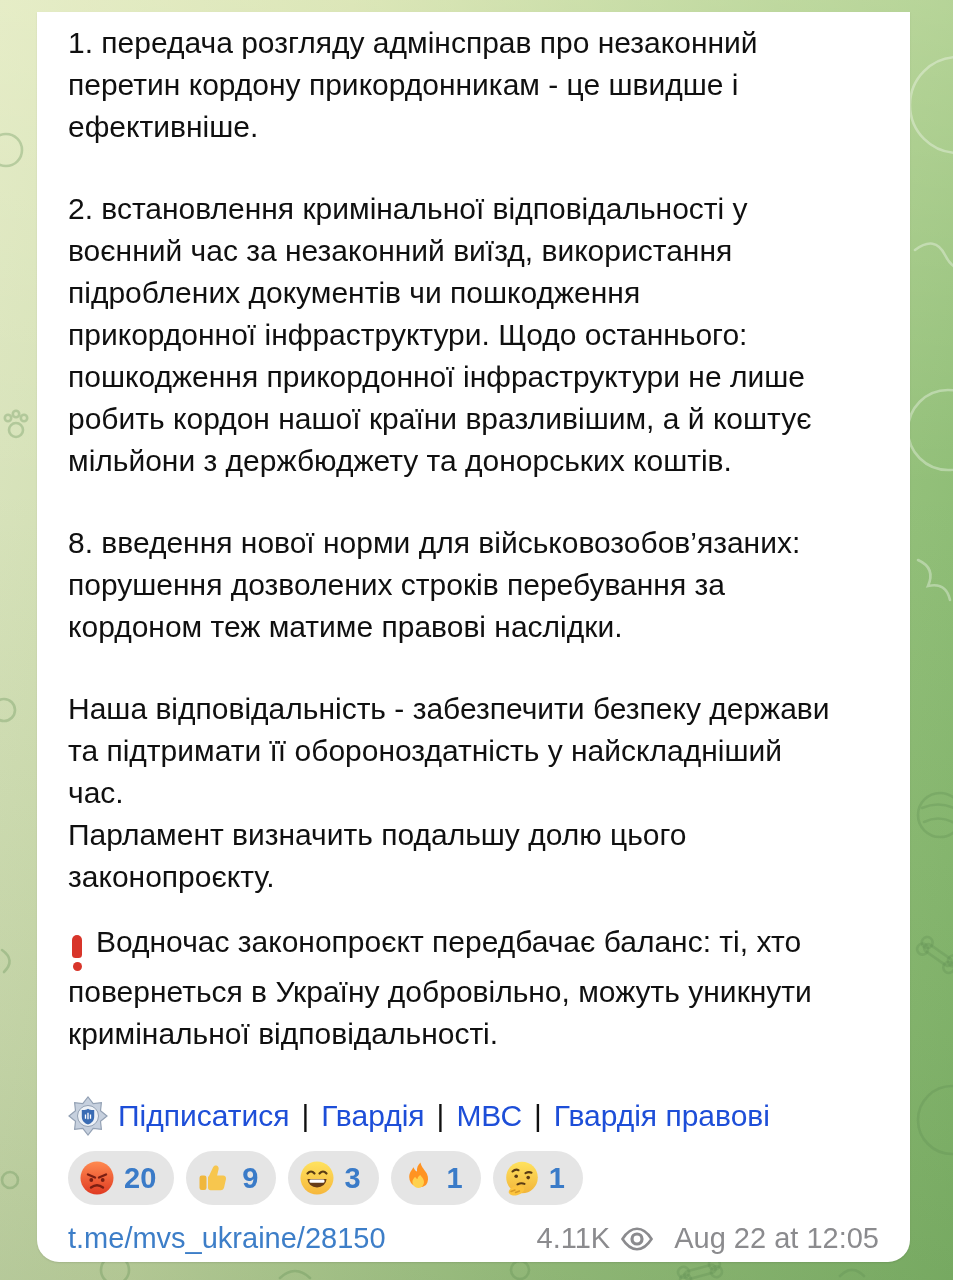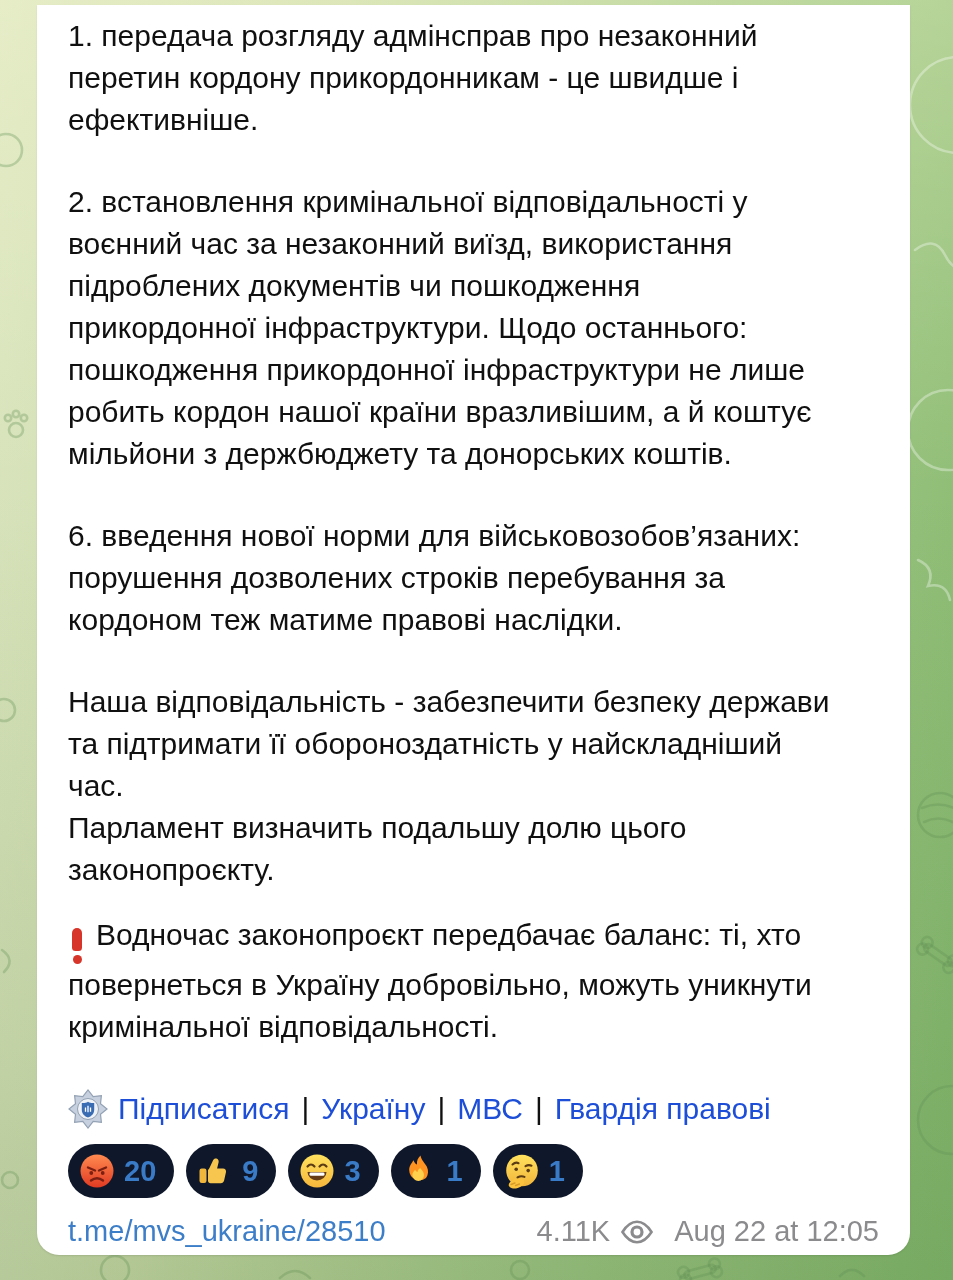--- a/index.html
+++ b/index.html
@@ -3,38 +3,38 @@
 <meta charset="utf-8">
 <style>
   html,body{margin:0;padding:0;}
   body{width:953px;height:1280px;overflow:hidden;font-family:"Liberation Sans",sans-serif;}
   .stage{position:relative;width:953px;height:1280px;overflow:hidden;
     background-image:
       linear-gradient(180deg, rgba(255,255,215,0.30) 0%, rgba(255,255,215,0) 38%, rgba(35,85,25,0.10) 82%, rgba(35,85,25,0.16) 100%),
       linear-gradient(100deg, #dbe5c0 0%, #cddcab 30%, #a3c887 66%, #86b96f 100%);
   }
   .doodles{position:absolute;left:0;top:0;}
-  .bubble{position:absolute;left:37px;top:5px;width:873px;height:1250px;box-sizing:border-box;
+  .bubble{position:absolute;left:37px;top:12px;width:873px;height:1250px;box-sizing:border-box;
     background:#ffffff;border-radius:0 0 22px 22px;box-shadow:0 1px 2px rgba(0,0,0,0.10);
     padding:10px 31px 12px 31px;}
   .msg{margin:0 0 40px 0;font-size:30px;line-height:42px;color:#101010;white-space:pre-line;}
   .msg.pre-footer{margin-bottom:23px;}
   
   .excl{display:inline-flex;flex-direction:column;align-items:center;margin:0 14px 0 4px;vertical-align:-6px;}
   .excl-bar{width:10px;height:23px;background:#d8352a;border-radius:5px 5px 3.5px 3.5px;}
   .excl-dot{width:9px;height:9px;background:#d8352a;border-radius:50%;margin-top:4px;}
   
   .links-row{display:flex;align-items:center;font-size:30px;line-height:42px;margin:0 0 14px 0;}
   .badge{display:inline-flex;margin-right:10px;}
   .link{color:#1d4ed8;text-decoration:none;cursor:pointer;}
   .sep{color:#101010;margin:0 12px;}
   
   .reactions{display:flex;align-items:center;gap:12px;margin:0 0 17px 0;}
   .pill{display:inline-flex;align-items:center;gap:9px;height:54px;padding:0 18px 0 11px;
-    border:none;border-radius:27px;background:#0f172a;cursor:pointer;}
+    border:none;border-radius:27px;background:#e5e5e5;cursor:pointer;}
   .pill .count{font-size:29px;font-weight:600;color:#3a7bc8;}
   
   .meta-row{display:flex;align-items:center;justify-content:space-between;margin-top:3px;}
   .post-link{font-size:29px;color:#3d7ec8;text-decoration:none;cursor:pointer;}
   .meta-right{display:flex;align-items:center;color:#8b8b8e;}
   .views{font-size:29px;margin-right:10px;}
   .eye{margin-right:20px;}
   .time{font-size:29px;}
 </style>
 </head>
@@ -89,21 +89,21 @@
 ефективніше.</p>
 
     <p class="msg">2. встановлення кримінальної відповідальності у
 воєнний час за незаконний виїзд, використання
 підроблених документів чи пошкодження
 прикордонної інфраструктури. Щодо останнього:
 пошкодження прикордонної інфраструктури не лише
 робить кордон нашої країни вразливішим, а й коштує
 мільйони з держбюджету та донорських коштів.</p>
 
-    <p class="msg">6. введення нової норми для військовозобов’язаних:
+    <p class="msg">8. введення нової норми для військовозобов’язаних:
 порушення дозволених строків перебування за
 кордоном теж матиме правові наслідки.</p>
 
     <p class="msg pre-footer">Наша відповідальність - забезпечити безпеку держави
 та підтримати її обороноздатність у найскладніший
 час.
 Парламент визначить подальшу долю цього
 законопроєкту.</p>
 
     <p class="msg"><span class="excl"><span class="excl-bar"></span><span class="excl-dot"></span></span><span>Водночас законопроєкт передбачає баланс: ті, хто
@@ -114,21 +114,21 @@
       <span class="badge">
         <svg width="40" height="40" viewBox="0 0 40 40">
           <polygon points="39,20 32.5,25.2 33.4,33.4 25.2,32.5 20,39 14.8,32.5 6.6,33.4 7.5,25.2 1,20 7.5,14.8 6.6,6.6 14.8,7.5 20,1 25.2,7.5 33.4,6.6 32.5,14.8" fill="#c6d0de" stroke="#93a1b4" stroke-width="1.2"></polygon>
           <circle cx="20" cy="20" r="10.5" fill="#eef2f7" stroke="#93a1b4" stroke-width="1"></circle>
           <path d="M20 12.8 c2.7 1.6 4.8 1.4 6.2 1.1 v6.8 c0 4.1 -2.8 6.5 -6.2 7.9 c-3.4 -1.4 -6.2 -3.8 -6.2 -7.9 v-6.8 c1.4 .3 3.5 .5 6.2 -1.1 z" fill="#3a6cb4"></path>
           <path d="M17.5 18.5 v4.2 M20 16.8 v6.4 M22.5 18.5 v4.2" stroke="#ffffff" stroke-width="1.3" fill="none"></path>
         </svg>
       </span>
       <a class="link">Підписатися</a>
       <span class="sep">|</span>
-      <a class="link">Україну</a>
+      <a class="link">Гвардія</a>
       <span class="sep">|</span>
       <a class="link">МВС</a>
       <span class="sep">|</span>
       <a class="link">Гвардія правові</a>
     </div>
 
     <div class="reactions">
 
       <button class="pill">
         <svg width="36" height="36" viewBox="0 0 36 36">
@@ -194,21 +194,21 @@
           <path d="M13.5 24.5 q3.5 -2.2 7 -.6" stroke="#5b3c14" stroke-width="2.1" stroke-linecap="round" fill="none"></path>
           <ellipse cx="12.5" cy="30.5" rx="8" ry="4.6" fill="#fcc43e" transform="rotate(-16 12.5 30.5)"></ellipse>
           <path d="M7 31.5 l4 -1.5 M11.5 32.5 l4 -1.5" stroke="#d79a28" stroke-width="1.4" stroke-linecap="round" fill="none"></path>
         </svg>
         <span class="count">1</span>
       </button>
 
     </div>
 
     <div class="meta-row">
-      <a class="post-link">t.me/mvs_ukraine/28510</a>
+      <a class="post-link">t.me/mvs_ukraine/28150</a>
       <div class="meta-right">
         <span class="views">4.11K</span>
         <svg class="eye" width="34" height="26" viewBox="0 0 34 26">
           <path d="M2.5 13 C7.5 5 12 2.8 17 2.8 C22 2.8 26.5 5 31.5 13 C26.5 21 22 23.2 17 23.2 C12 23.2 7.5 21 2.5 13 Z" fill="none" stroke="#8b8b8e" stroke-width="2.6"></path>
           <circle cx="17" cy="13" r="5" fill="none" stroke="#8b8b8e" stroke-width="3.2"></circle>
         </svg>
         <span class="time">Aug 22 at 12:05</span>
       </div>
     </div>
 

